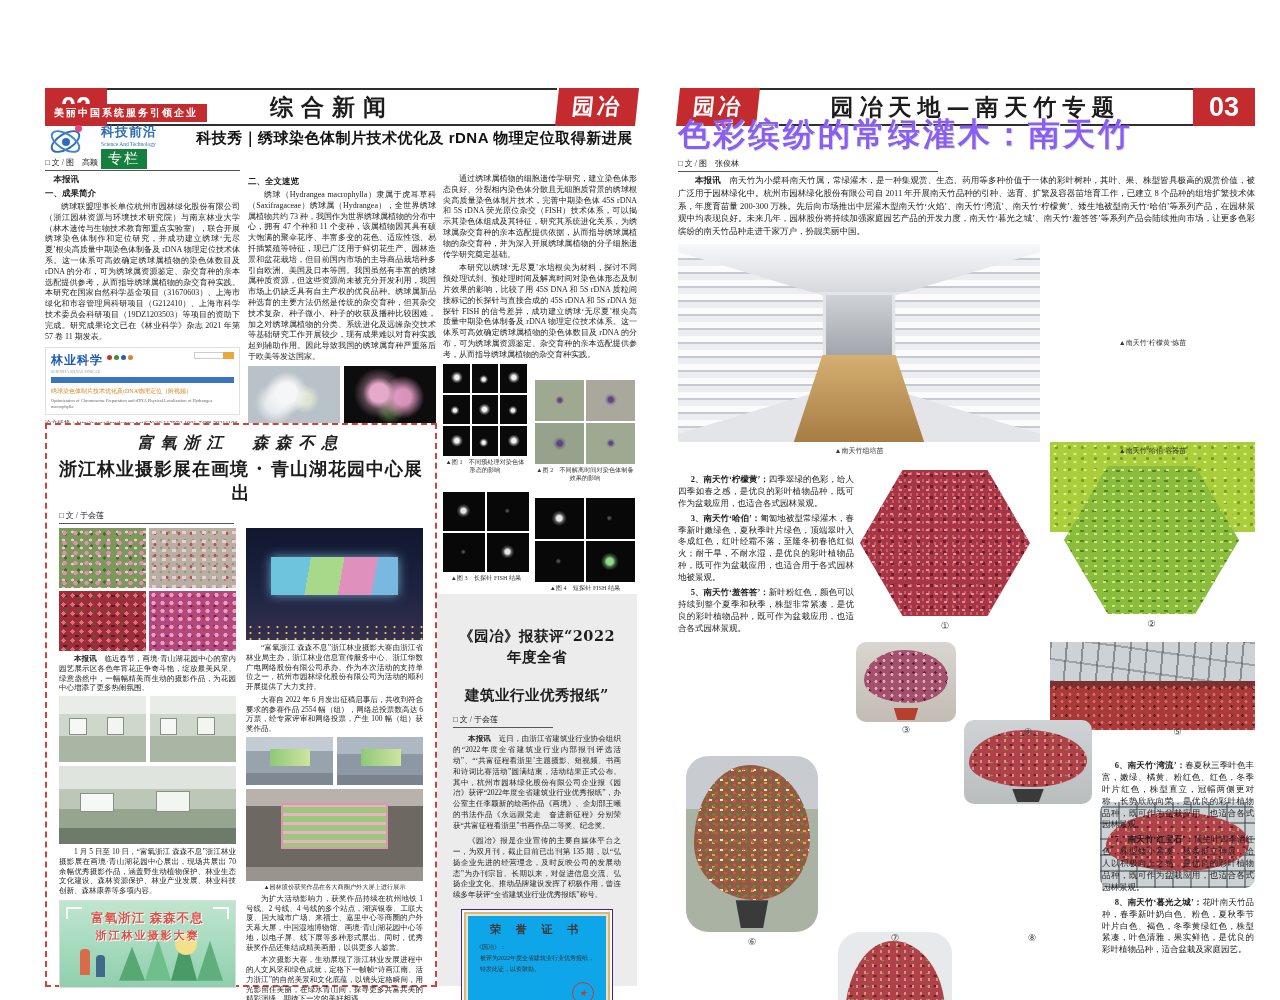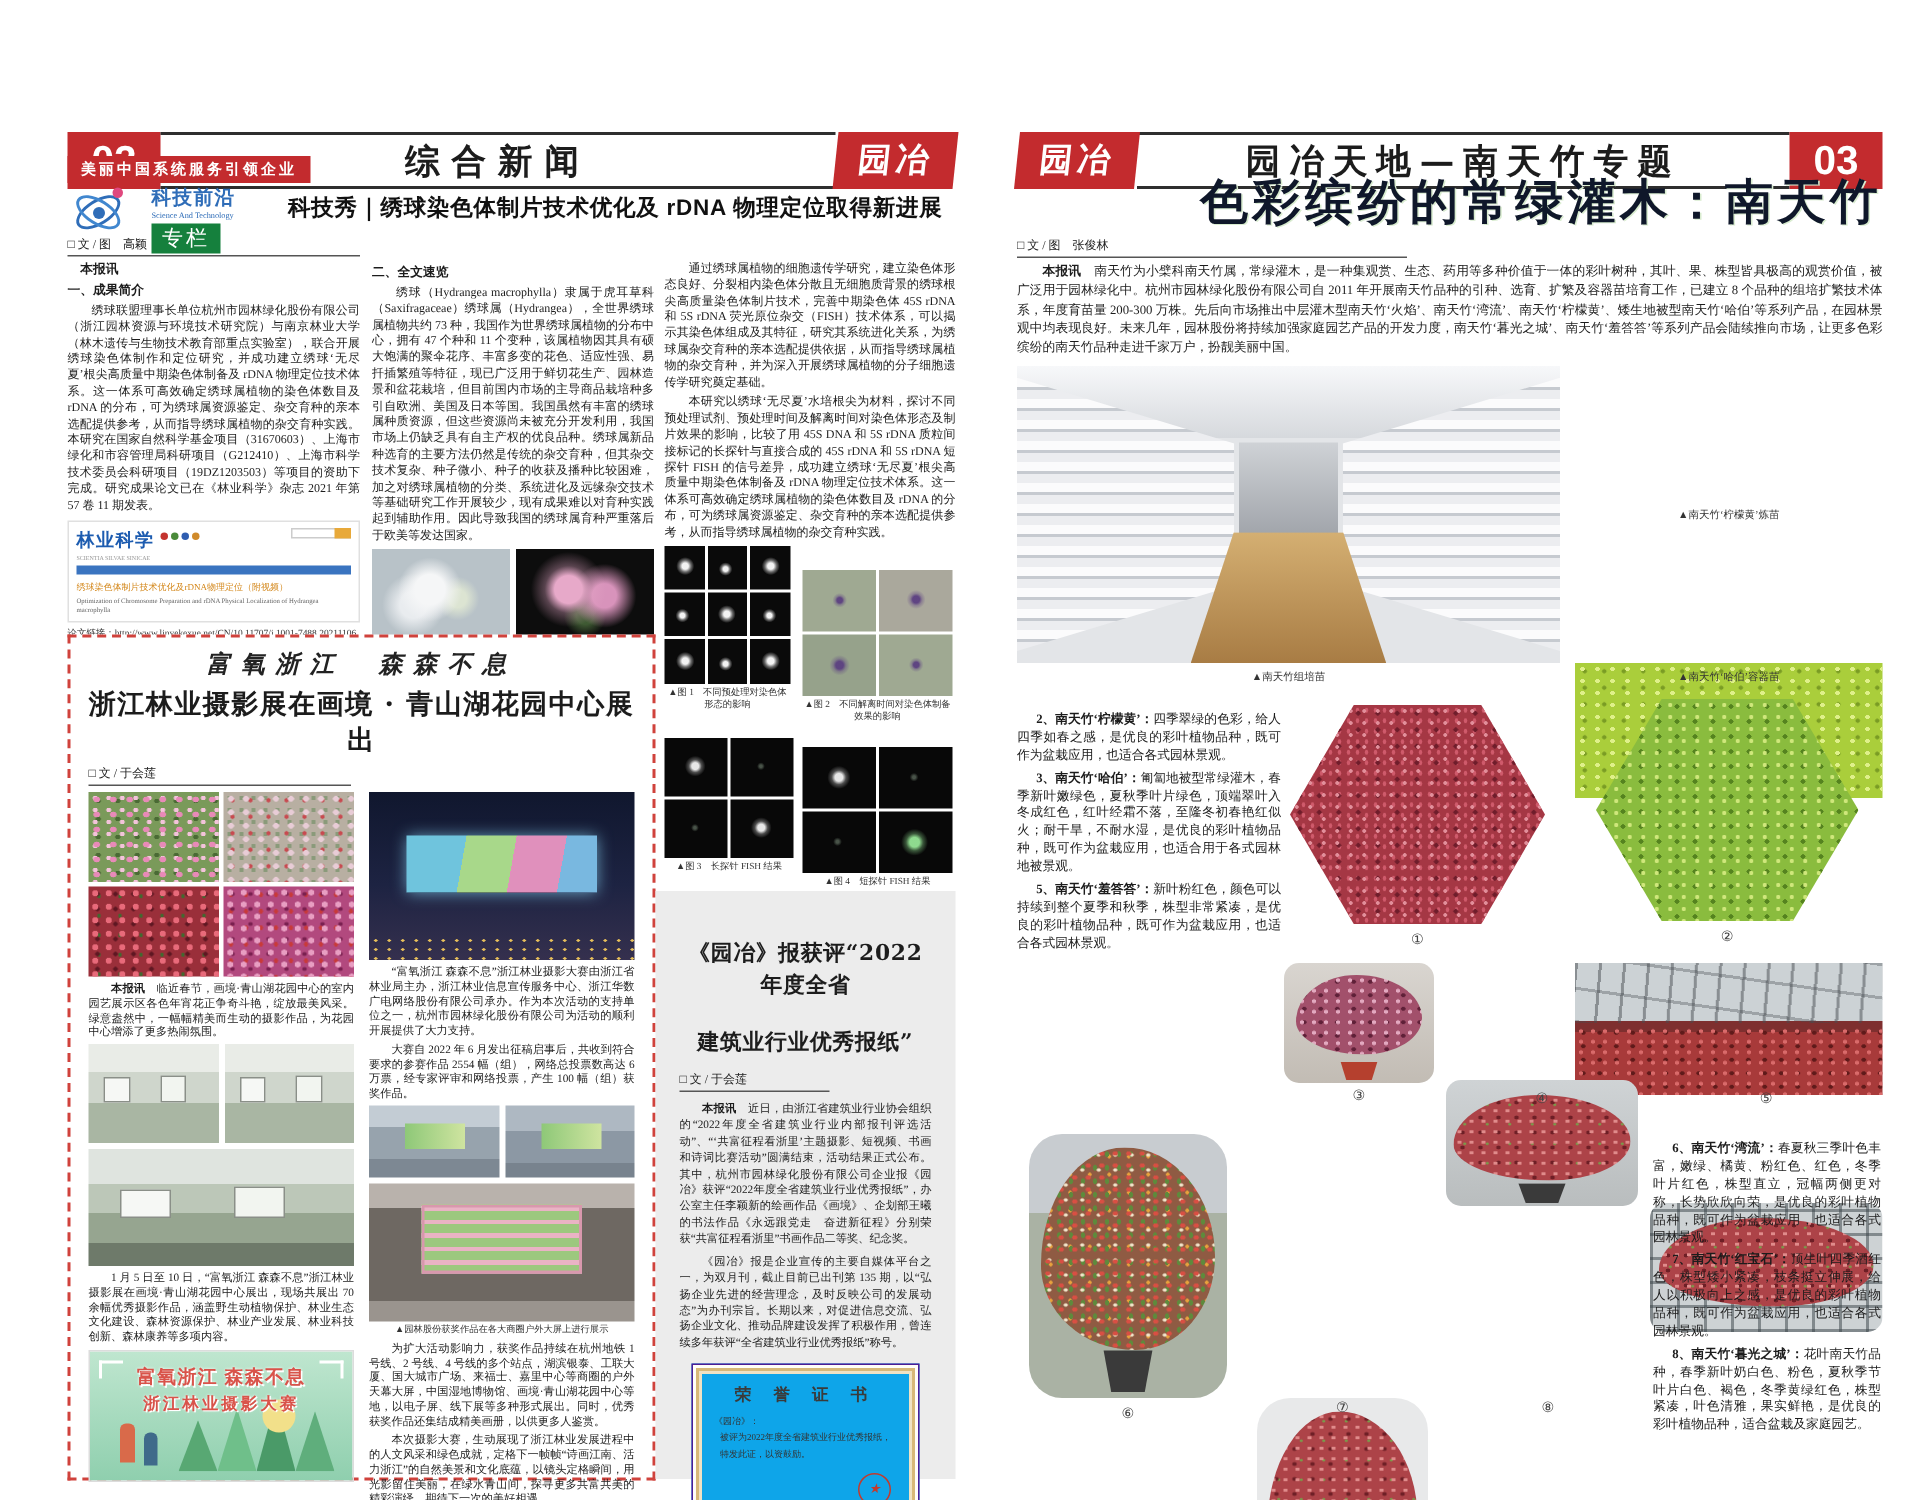--- a/index.html
+++ b/index.html
@@ -20,21 +20,21 @@
   .atom{position:relative;width:38px;height:38px;flex:none;}
   .orb{position:absolute;left:2px;top:10px;width:33px;height:17px;border:2px solid #2f6db8;border-radius:50%;display:block;}
   .o1{transform:rotate(-32deg);}
   .o2{transform:rotate(32deg);border-color:#4187cf;}
   .nuc{position:absolute;left:15px;top:15px;width:8px;height:8px;background:#2f6db8;border-radius:50%;}
   .pinkdot{position:absolute;right:3px;top:2px;width:7px;height:7px;background:#e0487e;border-radius:50%;}
   .tl-cn{font:700 13px "Liberation Sans",sans-serif;color:#2f6db8;letter-spacing:1px;}
   .tl-en{font-size:5.5px;color:#2f6db8;}
   .tl-tag{display:inline-block;background:#15803d;color:#fff;font-size:14px;padding:1px 7px;margin-top:2px;letter-spacing:2px;}
   
-  .a1-headline{font:700 15px "Liberation Sans",sans-serif;color:#111;letter-spacing:.5px;}
+  .a1-headline{font:700 15px "Liberation Sans",sans-serif;text-align:center;color:#111;letter-spacing:.5px;}
   .byline{font-size:8px;color:#222;border-bottom:1px solid #555;padding-bottom:2px;}
   .subhd{font-weight:700;font-size:8.5px;margin:2px 0;}
   .lead{font-weight:700;font-size:8.5px;margin:0 0 2px;text-indent:1em;}
   .txt{font-size:8px;line-height:1.35;text-align:justify;margin:0 0 3px;}
   .txt2{font-size:7.5px;line-height:1.3;text-align:justify;margin:3px 0;}
   .txt3{font-size:7.5px;line-height:1.45;text-align:justify;margin:0 0 4px;}
   .ind{text-indent:2em;}
   .cap{font-size:6.2px;color:#333;text-align:center;margin-top:2px;line-height:1.3;}
   .cap7{font-size:7px;}
   .numlab{text-align:center;font-size:9.5px;color:#444;}
@@ -113,21 +113,21 @@
   .graybox{background:#ececec;padding:14px 16px;}
   .g-h1,.g-h2{font:700 14.5px "DejaVu Serif",serif;text-align:center;letter-spacing:.5px;line-height:1.45;margin-top:17px;}
   
   .cert{position:relative;width:152px;height:102px;margin:8px auto 0;background:#0ea5e9;border:1px solid #4c1d95;box-shadow:inset 0 0 0 2px #fffef9,inset 0 0 0 4px #d8b878,inset 0 0 0 6px #efe2c4;padding-top:12px;}
   .cert-title{text-align:center;font-weight:700;letter-spacing:6px;font-size:11px;color:#3a3a3a;}
   .cert-to{font-size:6px;margin:6px 14px 0;color:#333;}
   .cert-line{font-size:6px;margin:2px 18px 0;color:#333;}
   .seal{position:absolute;right:18px;bottom:6px;width:22px;height:22px;border:1.5px solid #c23b2e;border-radius:50%;display:block;}
   .seal::after{content:"★";position:absolute;left:50%;top:50%;transform:translate(-50%,-54%);color:#c23b2e;font-size:9px;}
   
-  .green-head{font:900 32px "Liberation Sans",sans-serif;color:#0f172a;text-align:right;letter-spacing:3px;text-shadow:1px 1px 0 #d9ecd0;}
+  .green-head{font:900 32px "Liberation Sans",sans-serif;color:#8b5cf6;text-align:left;letter-spacing:3px;text-shadow:1px 1px 0 #d9ecd0;}
   .intro{font-size:8.5px;line-height:1.5;text-align:justify;}
   .item{font-size:8.5px;line-height:1.4;text-align:justify;margin:0 0 3px;text-indent:1.5em;}
   
   .lab{background:#e3e5e8;}
   .lab i{display:block;}
   .ceil{position:absolute;left:0;top:0;right:0;height:24%;background:linear-gradient(#f7f8fa,#d6d9dd);}
   .shelfL{position:absolute;left:0;top:4%;width:40%;height:92%;clip-path:polygon(0 0,100% 24%,100% 76%,0 100%);background:repeating-linear-gradient(180deg,#fbfbfc 0 6px,#c6cad0 6px 8px,#ecedf0 8px 14px);}
   .shelfR{position:absolute;right:0;top:4%;width:40%;height:92%;clip-path:polygon(0 24%,100% 0,100% 100%,0 76%);background:repeating-linear-gradient(180deg,#fbfbfc 0 6px,#c6cad0 6px 8px,#ecedf0 8px 14px);}
   .backwall{position:absolute;left:41%;top:26%;width:18%;height:32%;background:linear-gradient(#cfd2d6,#9fa3a9);}
   .labfloor{position:absolute;left:32%;width:36%;top:56%;bottom:0;clip-path:polygon(22% 0,78% 0,100% 100%,0 100%);background:linear-gradient(180deg,#d4af72,#a87c44);}

